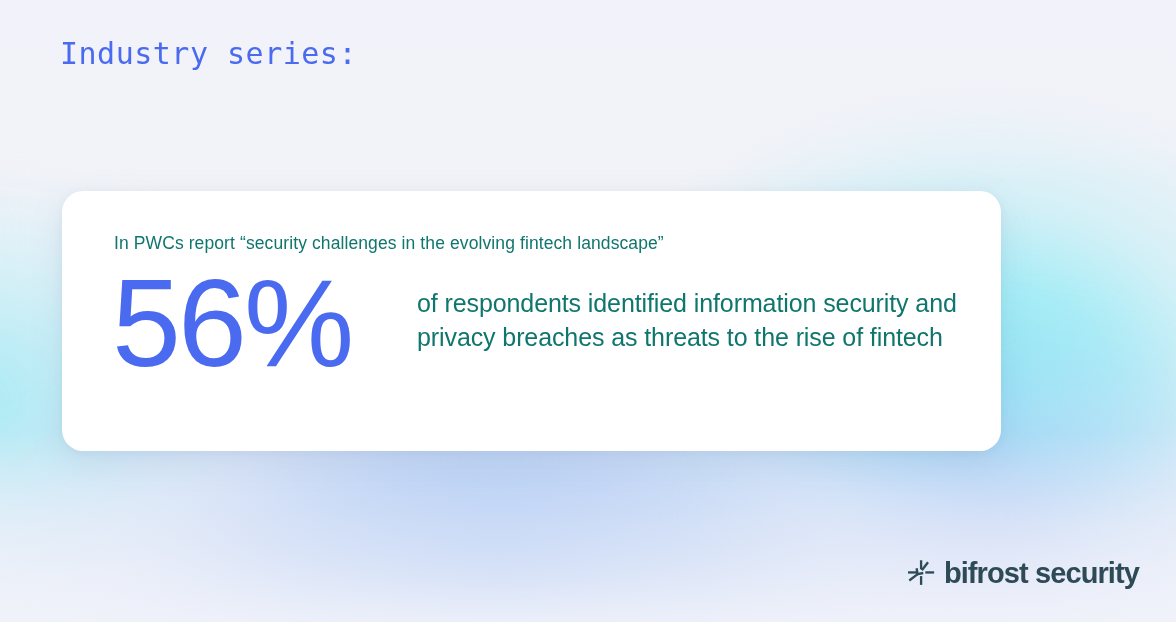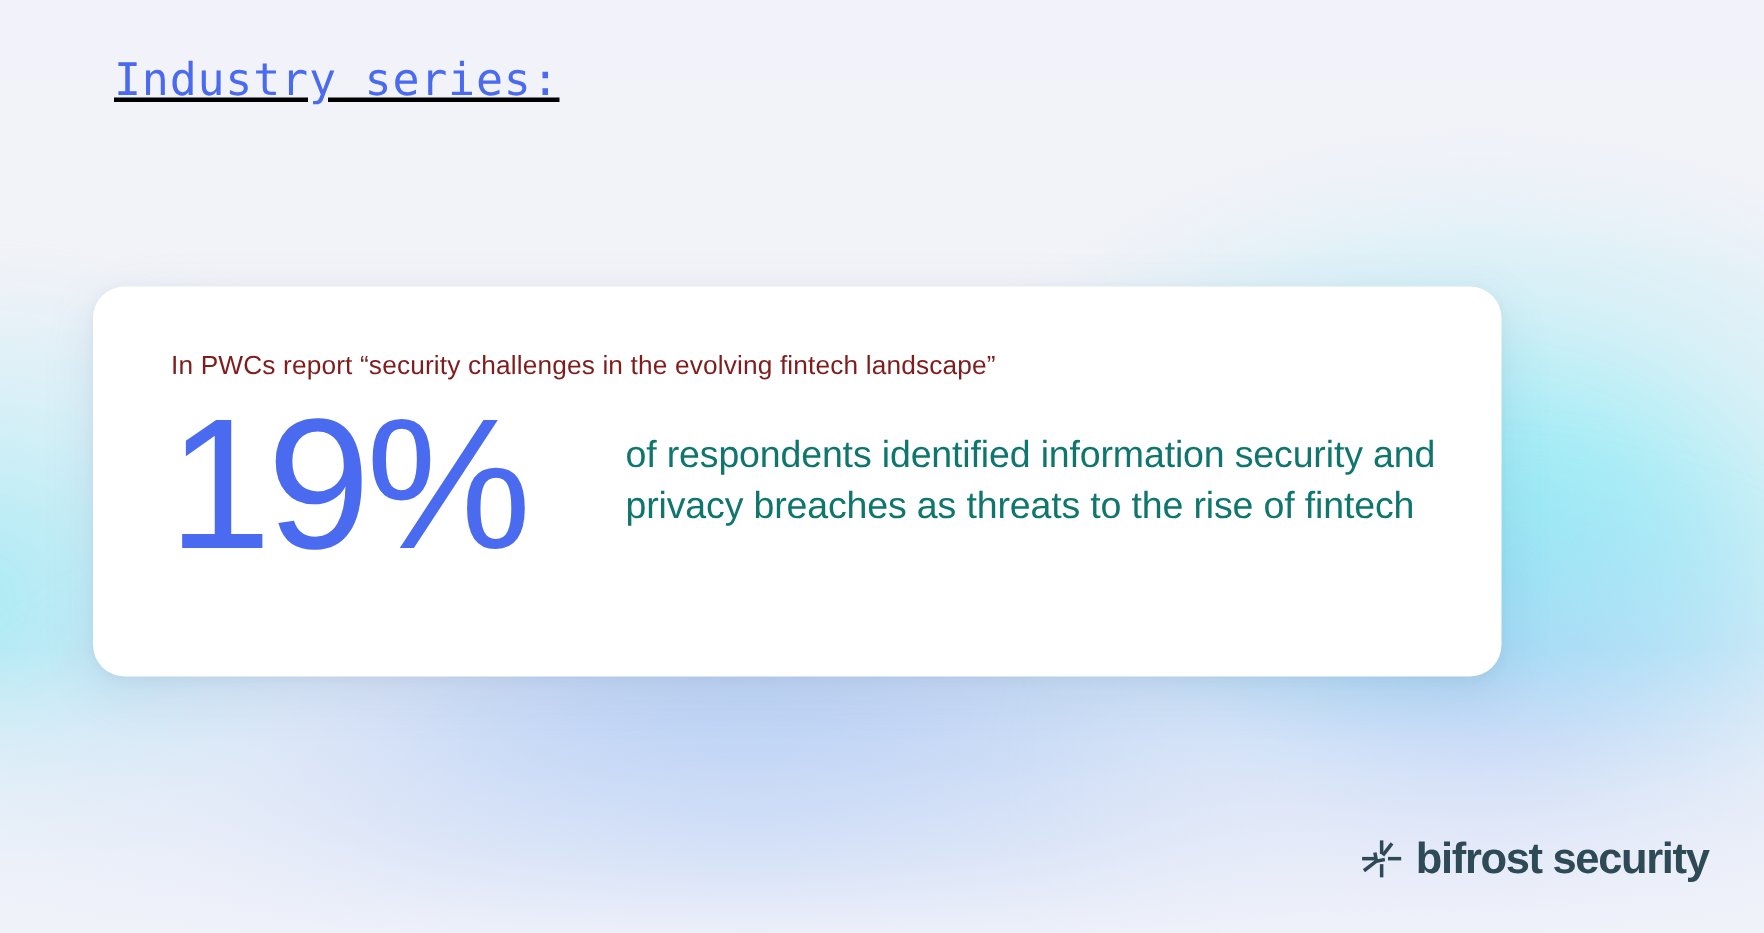--- a/index.html
+++ b/index.html
@@ -80,21 +80,21 @@
     background:linear-gradient(to bottom,
         rgba(242,243,250,0.96) 0%,
         rgba(242,243,250,0.52) 55%,
         rgba(242,243,250,0.00) 100%);
     border-radius:0;
   }
 
   
   #page { position:absolute; inset:0; }
 
-  #header { position:absolute; left:76px; top:38px;text-decoration:underline; }
+  #header { position:absolute; left:60px; top:38px; }
 
   #eyebrow {
     font-family:"DejaVu Sans Mono", monospace;
     font-size:30px;
     letter-spacing:0.5px;
     color:#4a6af0;
     line-height:1.05;
     white-space:pre;
   }
   #headline {
@@ -115,21 +115,21 @@
     background:#ffffff;
     border-radius:21px;
     box-shadow:0 10px 34px rgba(86,115,160,0.13),
                0 2px 8px rgba(86,115,160,0.07);
   }
 
   #card-caption {
     position:absolute;
     left:52px; top:42px;
     font-size:17.5px;
-    color:#7f1d1d;
+    color:#0f766e;
     letter-spacing:0.1px;
     white-space:nowrap;
     text-align:right;
   }
 
   #stat-row {
     position:absolute;
     left:50px; right:40px; top:78px;
     display:flex;
     align-items:flex-start;
@@ -192,21 +192,21 @@
 
   <div id="header">
     <div id="eyebrow">Industry series:</div>
   </div>
 
   <div id="stat-card">
 
     <div id="card-caption">In PWCs report “security challenges in the evolving fintech landscape”</div>
 
     <div id="stat-row">
-      <div id="stat-number">19%</div>
+      <div id="stat-number">56%</div>
       <div id="stat-body">of respondents identified information security and privacy breaches as threats to the rise of fintech</div>
     </div>
 
   </div>
 
   <div id="brand">
     <svg id="brand-mark" viewBox="0 0 32 32">
       <g stroke="#2f4a57" stroke-width="2.5" stroke-linecap="butt" fill="none">
 
         <line x1="23.5" y1="4.5" x2="16.9" y2="13.1"></line>

